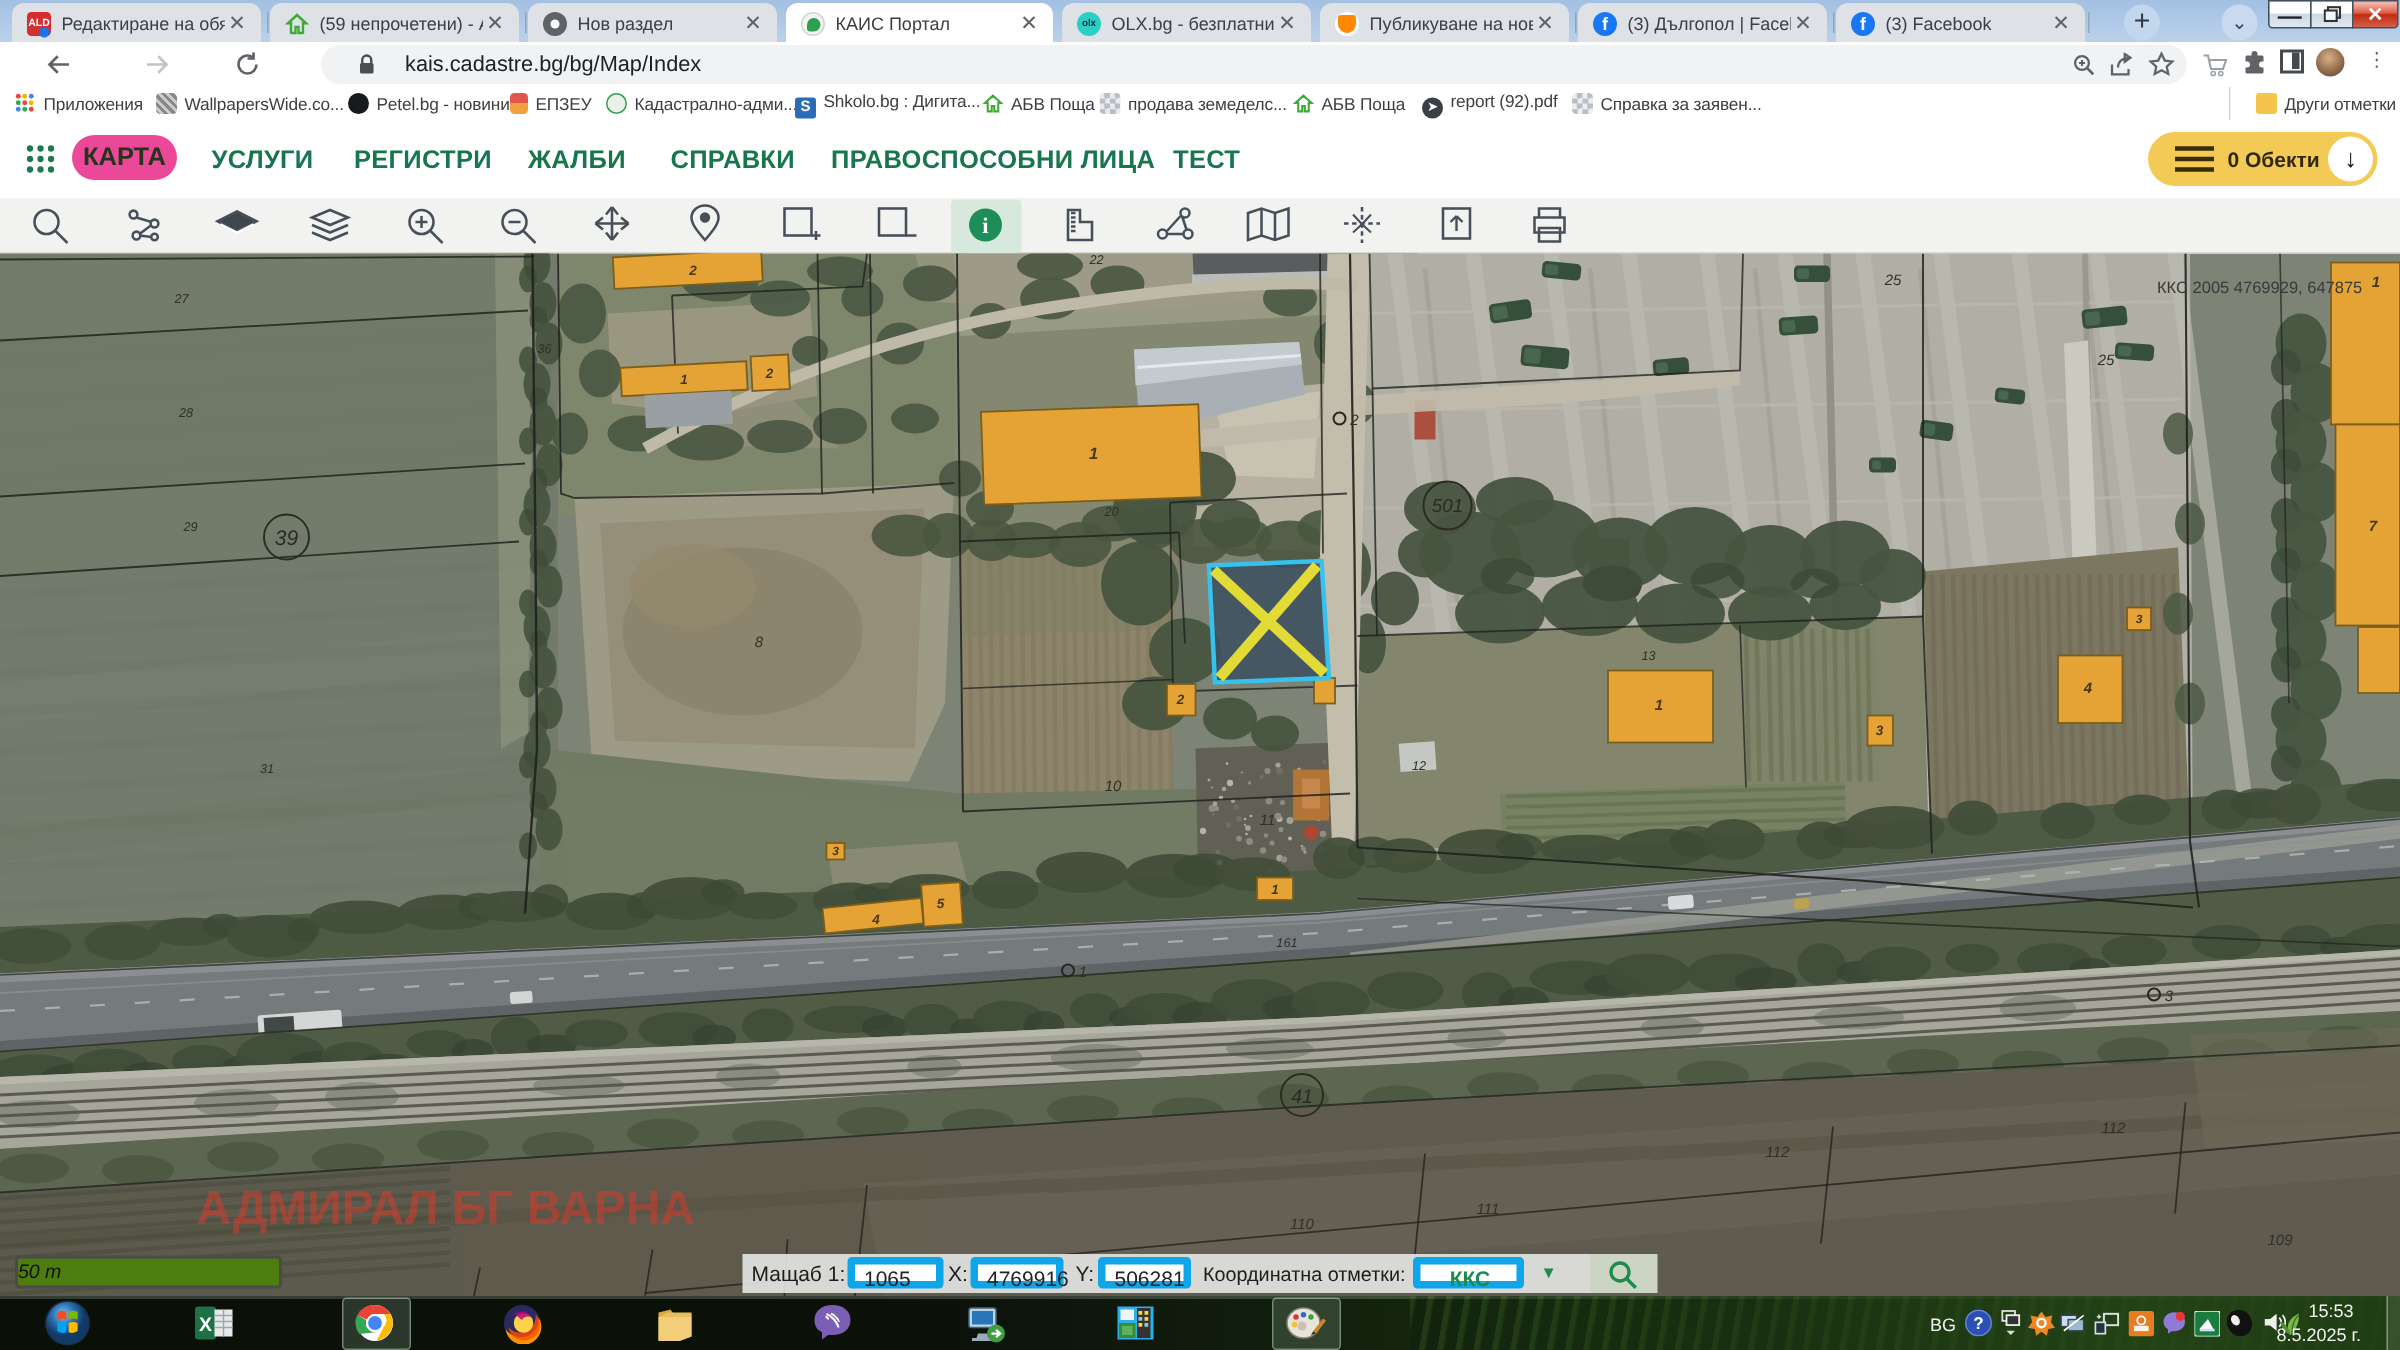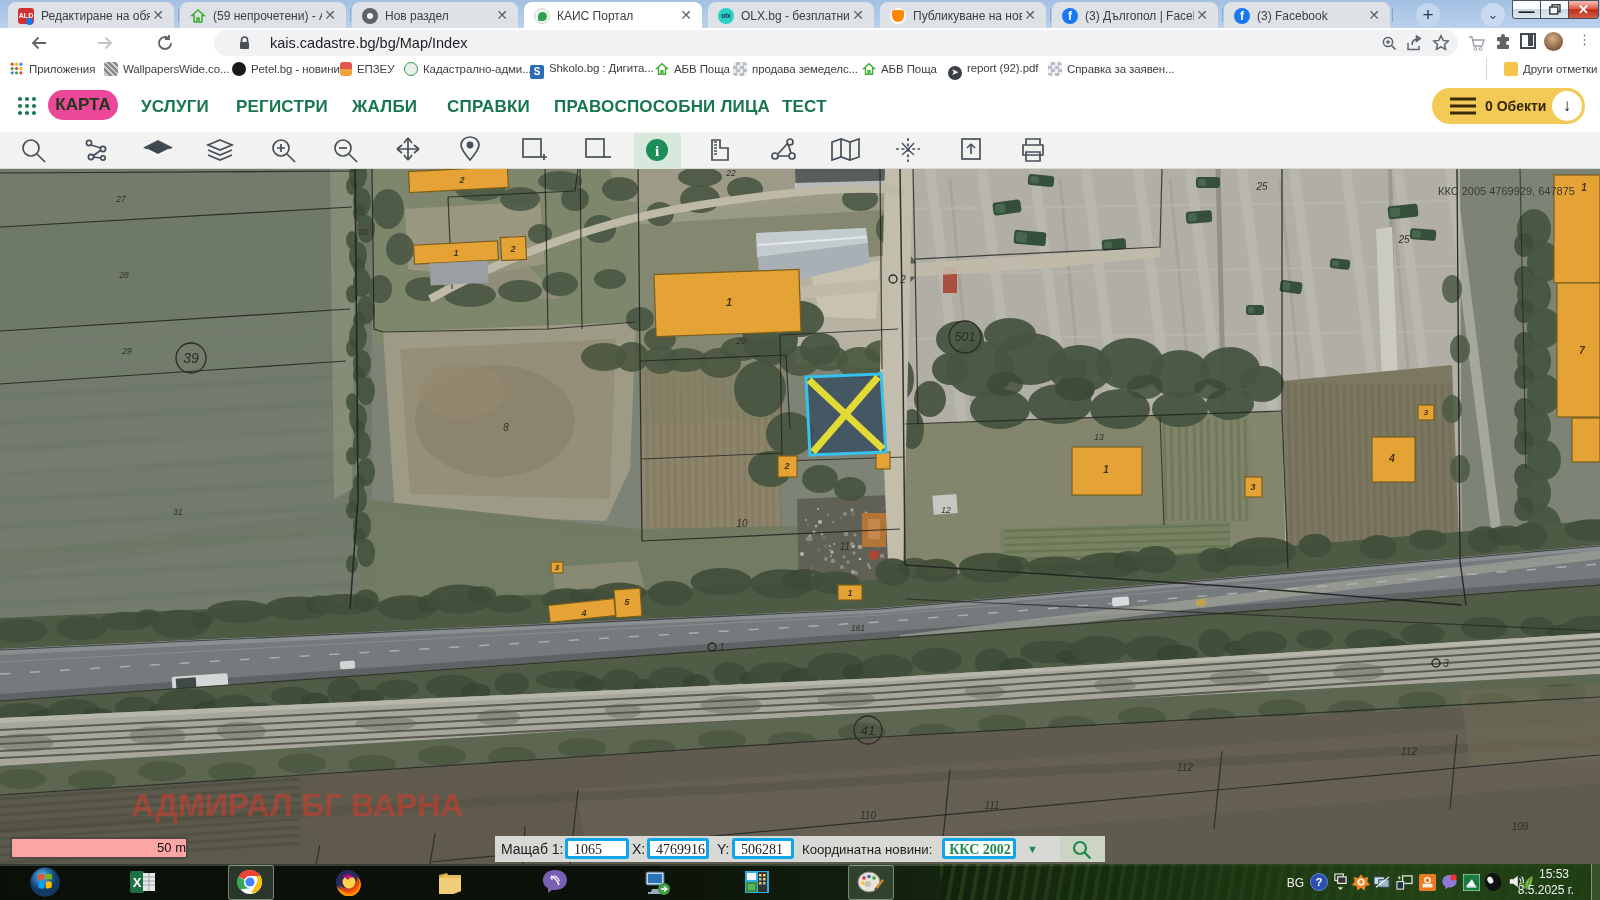--- a/index.html
+++ b/index.html
@@ -31,24 +31,24 @@
 .nvitem{position:absolute;top:16px;font-size:17px;font-weight:bold;color:#17764e;letter-spacing:0.2px;text-align:right;}
 #karta{position:absolute;left:48px;top:9px;width:70px;height:30px;background:#ec4899;border-radius:15px;color:#23351c;font-size:17px;font-weight:bold;text-align:center;line-height:30px;}
 #obekti{position:absolute;left:1432px;top:7px;width:153px;height:36px;background:#f3ca55;border-radius:18px;}
 #obekti .txt{position:absolute;left:53px;top:10px;font-size:14px;font-weight:bold;color:#33270b;}
 #obekti .circ{position:absolute;right:3px;top:3px;width:30px;height:30px;border-radius:50%;background:#fff;color:#111;font-size:17px;text-align:center;line-height:30px;}
 
 #tools{position:absolute;left:0;top:132px;width:1600px;height:37px;background:#f2f2f1;border-bottom:1px solid #d8d8d6;box-sizing:border-box;}
 
 #map{position:absolute;left:0;top:169px;width:1600px;height:695px;}
 
-#scalebox{position:absolute;left:10px;top:837px;width:178px;height:22px;background:#fca5a5;border:2px solid #4a4a4a;border-radius:3px;box-sizing:border-box;font-size:13px;color:#111;text-align:right;line-height:18px;}
+#scalebox{position:absolute;left:10px;top:837px;width:178px;height:22px;background:#4d7c0f;border:2px solid #4a4a4a;border-radius:3px;box-sizing:border-box;font-size:13px;color:#111;text-align:left;line-height:18px;font-style:italic;}
 
 #infobar{position:absolute;left:495px;top:836px;width:565px;height:26px;background:rgba(225,226,224,0.93);font-size:14px;color:#1c1c1c;}
-.inp{position:absolute;top:2px;height:21px;background:#fff;border-radius:3px;border:3px solid #0ea5e9;box-sizing:border-box;font-size:14px;color:#222;padding:1px 0 0 6px;font-family:Liberation Serif, serif;}
+.inp{position:absolute;top:2px;height:21px;background:#fff;border-radius:3px;border:5px solid #0ea5e9;box-sizing:border-box;font-size:14px;color:#222;padding:1px 0 0 6px;}
 #magbtn{position:absolute;left:1060px;top:836px;width:45px;height:26px;background:rgba(216,226,208,0.9);}
 
 #taskbar{position:absolute;left:0;top:864px;width:1600px;height:36px;background:linear-gradient(90deg,#0a0f08 0%,#0c120a 40%,#12200d 55%,#1b3212 70%,#234017 85%,#1e3a14 100%);}
 .tkic{position:absolute;top:4px;width:30px;height:28px;}
 .tkbox{position:absolute;top:1px;width:44px;height:33px;border:1px solid rgba(190,210,190,0.5);border-radius:3px;background:rgba(160,190,160,0.22);}
 #tray{position:absolute;right:0;top:864px;width:360px;height:36px;color:#f2f2f2;font-size:12px;}
 </style>
 </head><body>
 <div id="root">
 
@@ -962,21 +962,21 @@
     </svg>
 
 <div id="scalebox">50 m</div>
 <div id="infobar">
   <span style="position:absolute;left:6px;top:5px;">Мащаб 1:</span>
   <span class="inp" style="left:70px;width:64px;">1065</span>
   <span style="position:absolute;left:137px;top:5px;">X:</span>
   <span class="inp" style="left:152px;width:62px;">4769916</span>
   <span style="position:absolute;left:222px;top:5px;">Y:</span>
   <span class="inp" style="left:237px;width:62px;">506281</span>
-  <span style="position:absolute;left:307px;top:6px;font-size:13.2px;">Координатна новини:</span>
+  <span style="position:absolute;left:307px;top:6px;font-size:13.2px;">Координатна отметки:</span>
   <span class="inp" style="left:447px;width:74px;color:#1d8b4e;font-weight:bold;text-align:center;padding-left:2px;">ККС 2002</span>
   <span style="position:absolute;left:532px;top:7px;color:#1d8b4e;font-size:11px;">▼</span>
 </div>
 <div id="magbtn">
       <svg style="position:absolute;left:11px;top:3px;" width="22" height="22" viewBox="0 0 22 22">
         <circle cx="9" cy="9" r="6" fill="none" stroke="#1d8b4e" stroke-width="2.2"></circle>
         <path d="M13.5 13.5l6 6" stroke="#1d8b4e" stroke-width="2.4"></path>
       </svg>
     </div>
 

